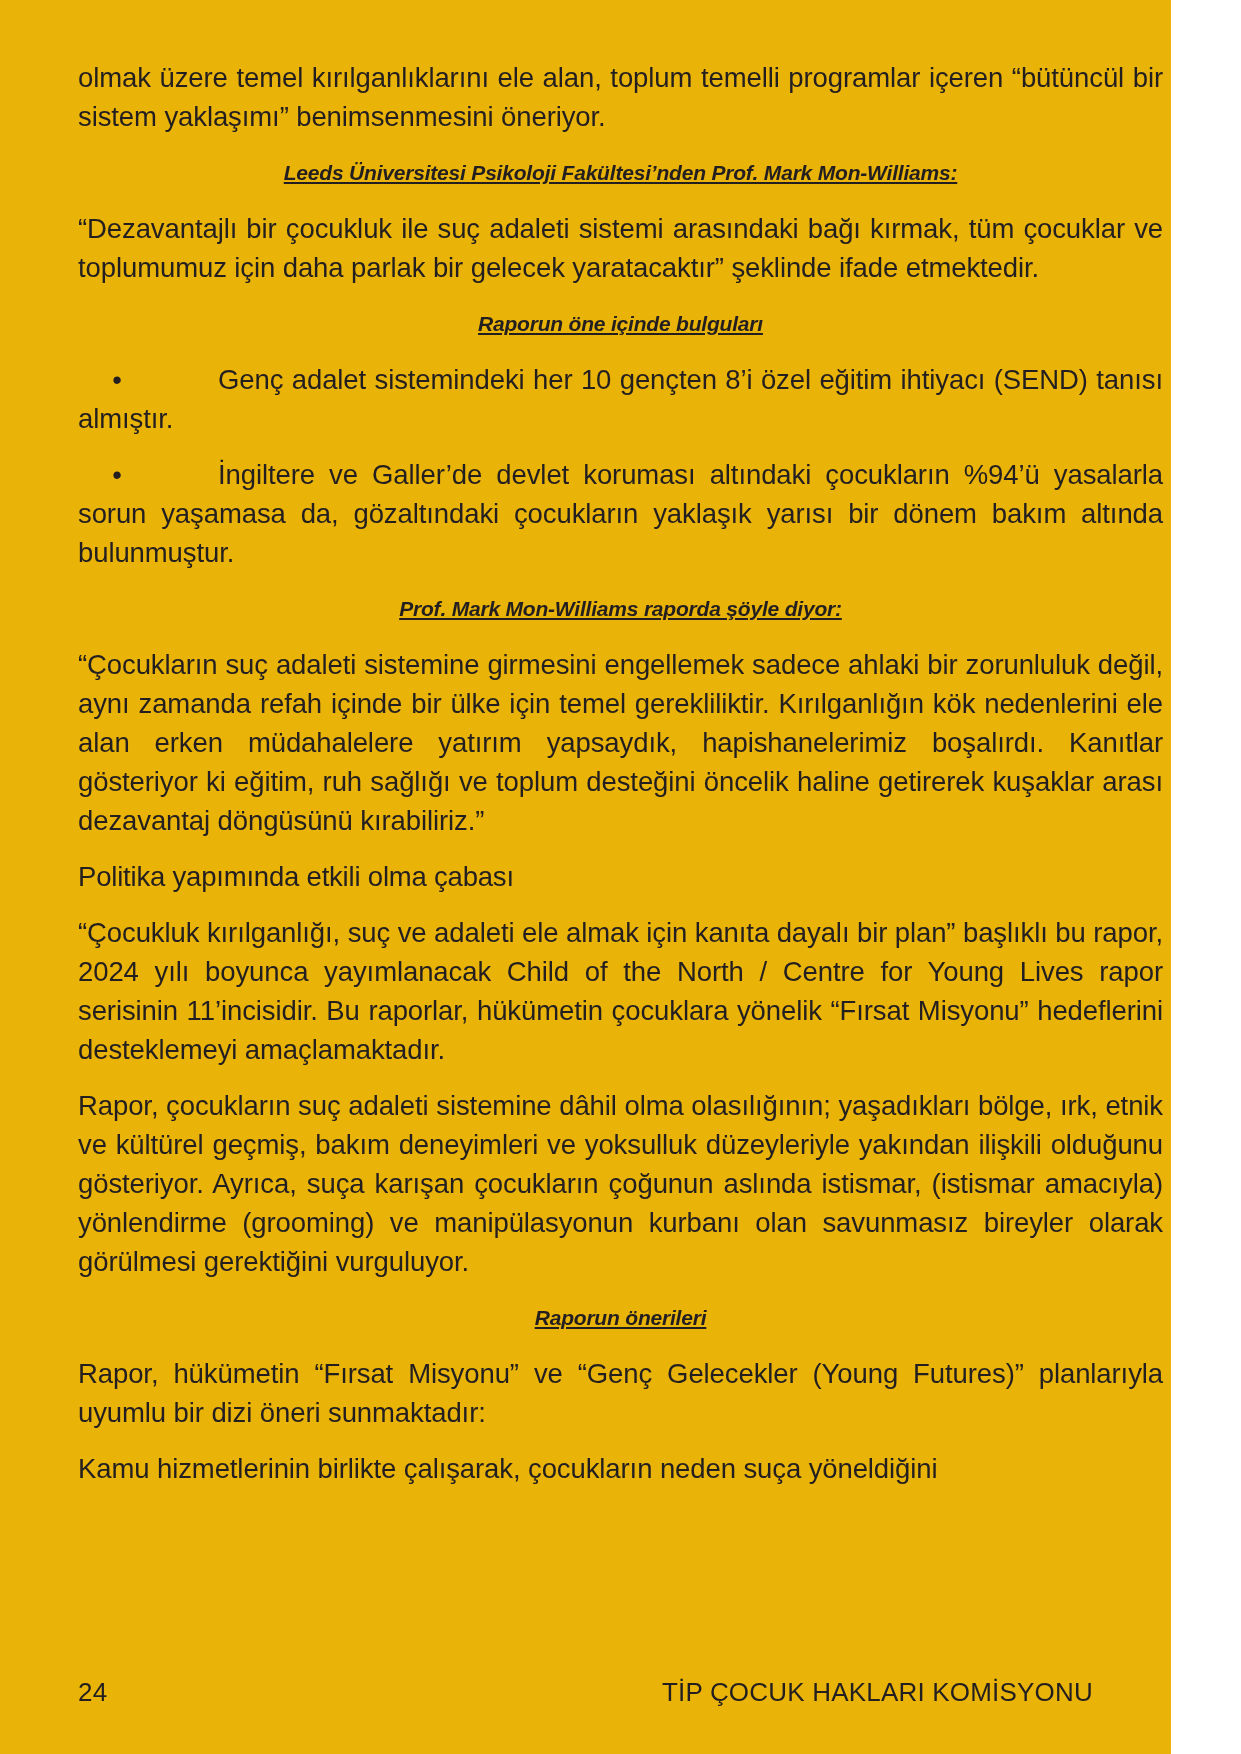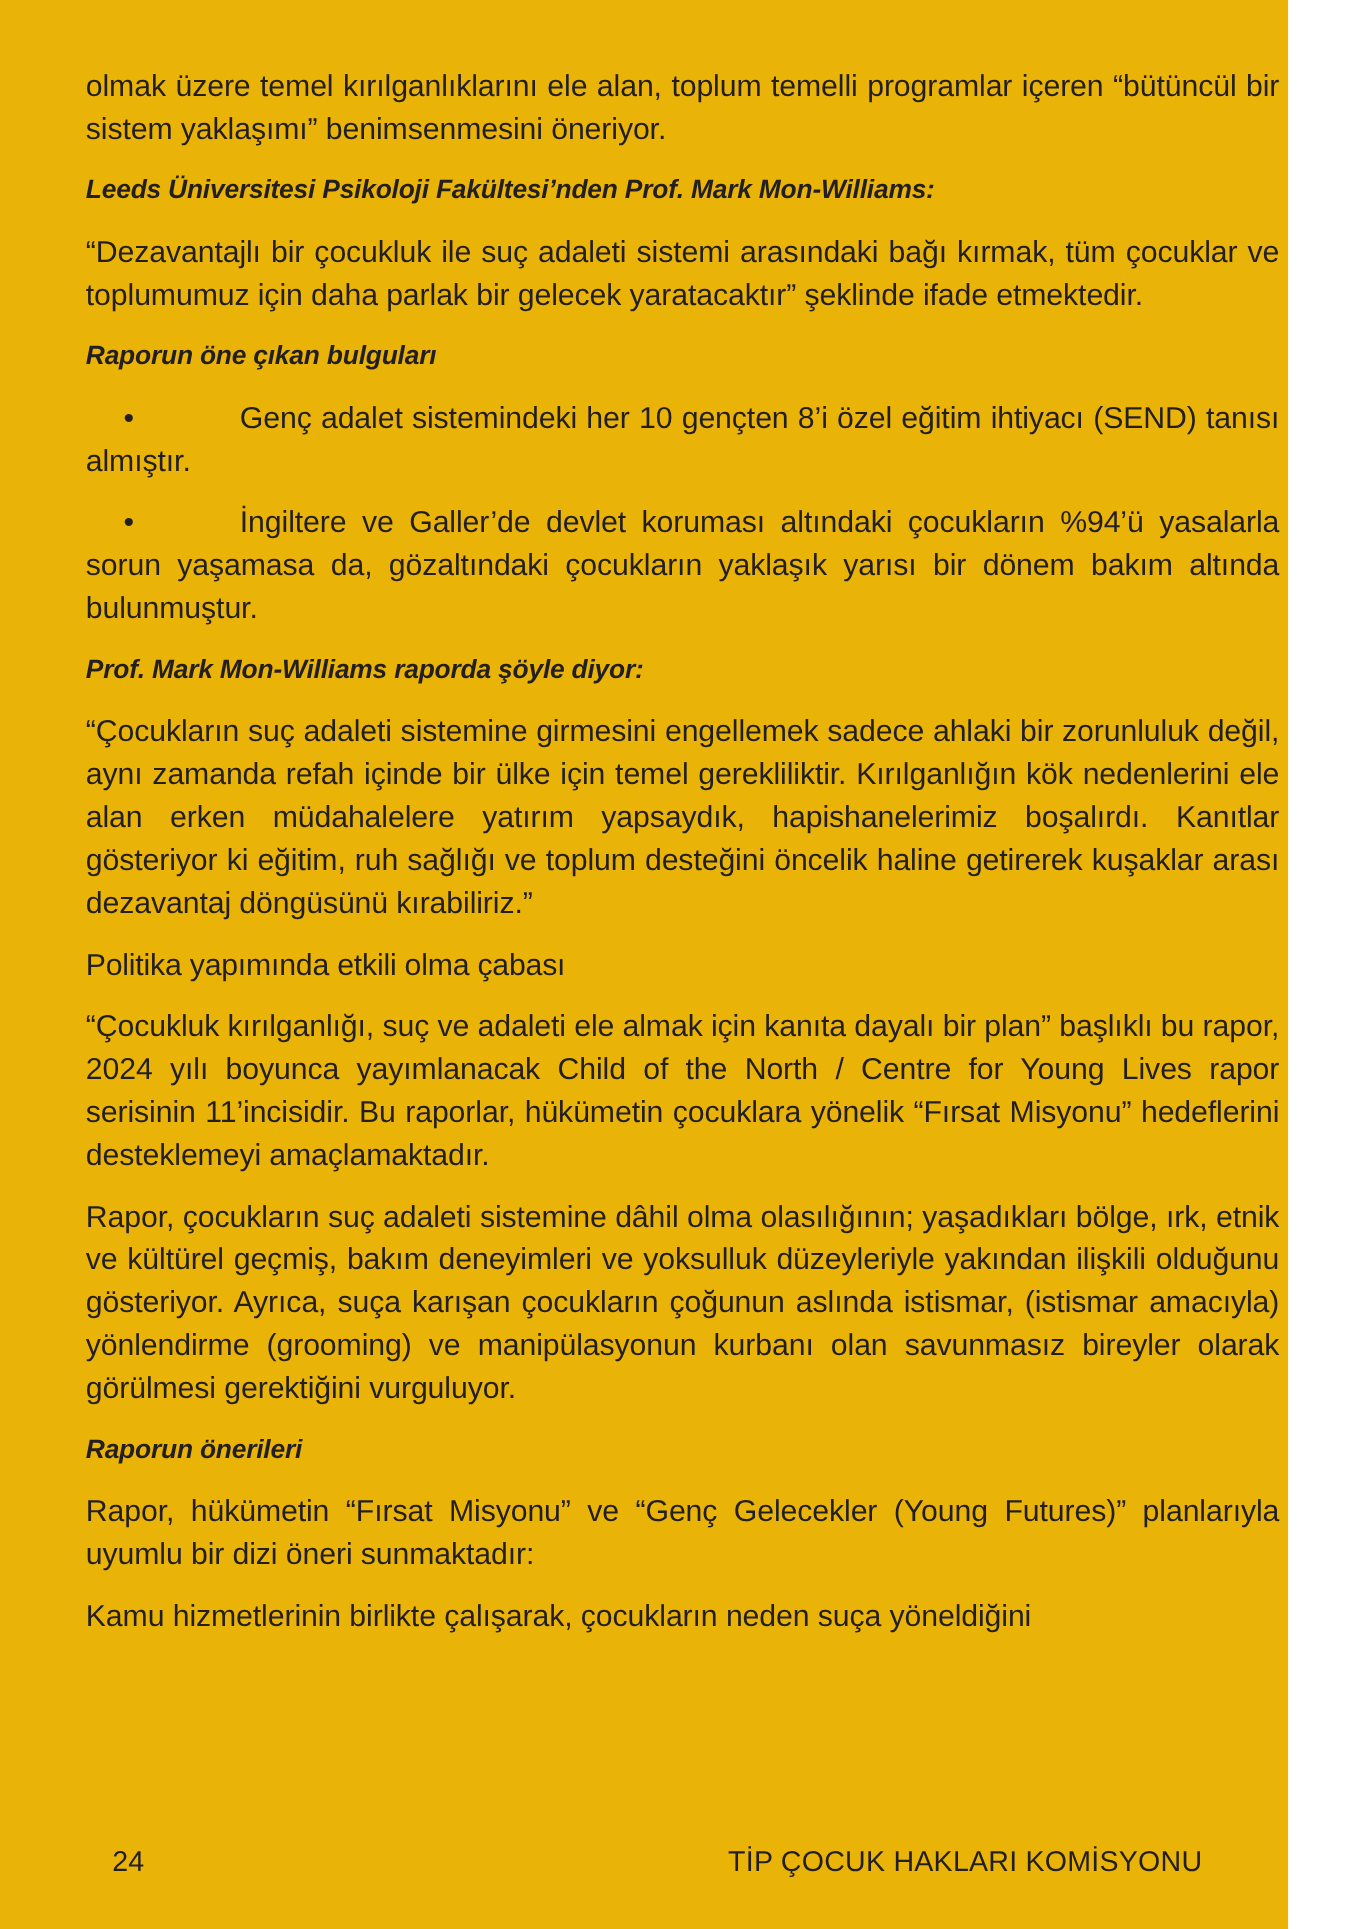--- a/index.html
+++ b/index.html
@@ -35,28 +35,29 @@
     text-justify: inter-word;
     margin: 0 0 17px 0;
     letter-spacing: -0.1px;
     font-weight: 400;
     color: #231f20;
     hyphens: none;
   }
 
   
   .head-italic {
-    font-size: 24px;
+    font-size: 21px;
     line-height: 39px;
     margin: 0 0 17px 0;
     font-style: italic;
     font-weight: 700;
     letter-spacing: -0.2px;
     color: #231f20;
-    text-align: left;
+    text-align: center;
+    text-decoration: underline;
   }
 
   
   .head-bold {
     font-size: 27.5px;
     line-height: 39px;
     margin: 0 0 17px 0;
     font-weight: 400;
     letter-spacing: -0.2px;
     color: #231f20;
@@ -89,39 +90,38 @@
     left: 78px;
     right: 78px;
     bottom: 44px;
     height: 36px;
     display: flex;
     align-items: center;
     justify-content: space-between;
     font-size: 26px;
     letter-spacing: 0.2px;
     color: #231f20;
-    margin-left: 24px;
   }
   .footer .page-number { font-size: 26px; }
   .footer .footer-title { font-size: 26px; }
 </style>
 </head>
 <body>
 
 <div class="page">
 
   <div class="content">
 
     <p class="para">olmak üzere temel kırılganlıklarını ele alan, toplum temelli programlar içeren “bütüncül bir sistem yaklaşımı” benimsenmesini öneriyor.</p>
 
     <p class="head-italic">Leeds Üniversitesi Psikoloji Fakültesi’nden Prof. Mark Mon-Williams:</p>
 
     <p class="para">“Dezavantajlı bir çocukluk ile suç adaleti sistemi arasındaki bağı kırmak, tüm çocuklar ve toplumumuz için daha parlak bir gelecek yaratacaktır” şeklinde ifade etmektedir.</p>
 
-    <p class="head-italic">Raporun öne çıkan bulguları</p>
+    <p class="head-italic">Raporun öne içinde bulguları</p>
 
     <p class="bullet-item"><span class="bullet-lead">•</span><span class="bullet-gap"></span><span>Genç adalet sistemindeki her 10 gençten 8’i özel eğitim ihtiyacı (SEND) tanısı almıştır.</span></p>
 
 
     <p class="bullet-item"><span class="bullet-lead">•</span><span class="bullet-gap"></span><span>İngiltere ve Galler’de devlet koruması altındaki çocukların %94’ü yasalarla sorun yaşamasa da, gözaltındaki çocukların yaklaşık yarısı bir dönem bakım altında bulunmuştur.</span></p>
 
     <p class="head-italic">Prof. Mark Mon-Williams raporda şöyle diyor:</p>
 
     <p class="para">“Çocukların suç adaleti sistemine girmesini engellemek sadece ahlaki bir zorunluluk değil, aynı zamanda refah içinde bir ülke için temel gerekliliktir. Kırılganlığın kök nedenlerini ele alan erken müdahalelere yatırım yapsaydık, hapishanelerimiz boşalırdı. Kanıtlar gösteriyor ki eğitim, ruh sağlığı ve toplum desteğini öncelik haline getirerek kuşaklar arası dezavantaj döngüsünü kırabiliriz.”</p>
 

